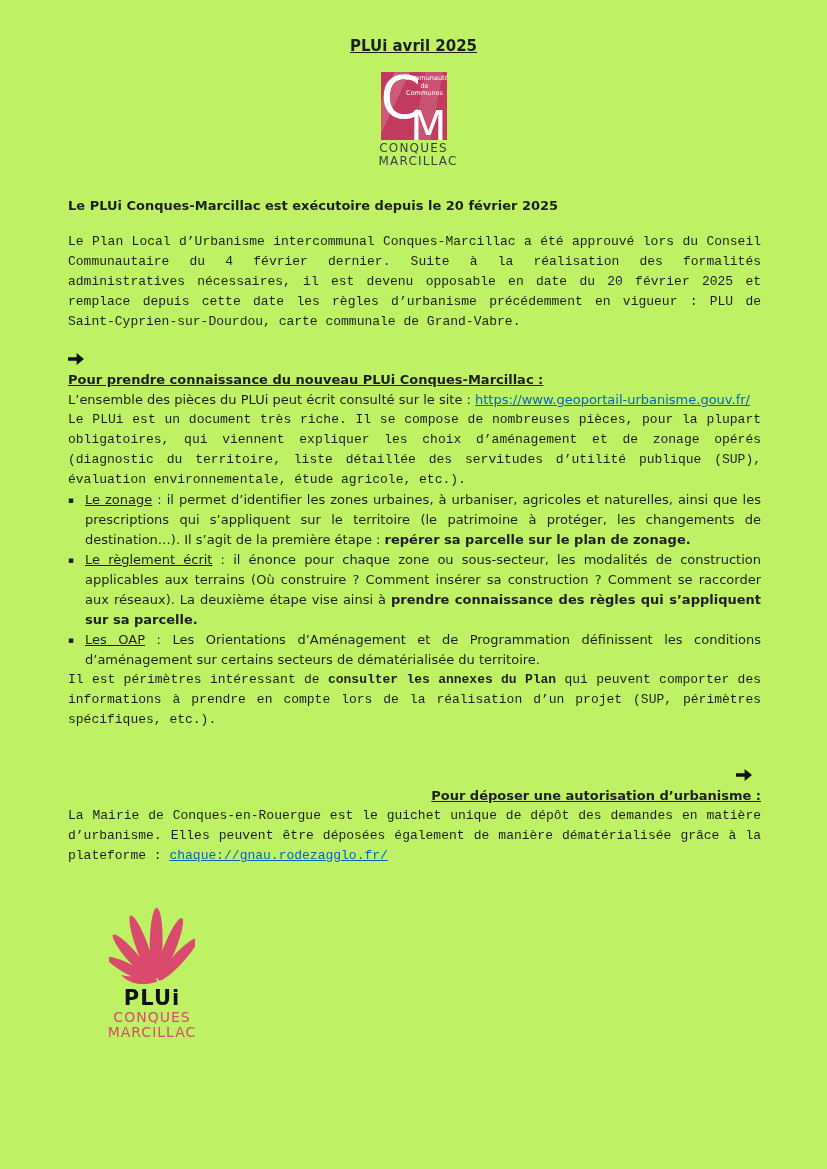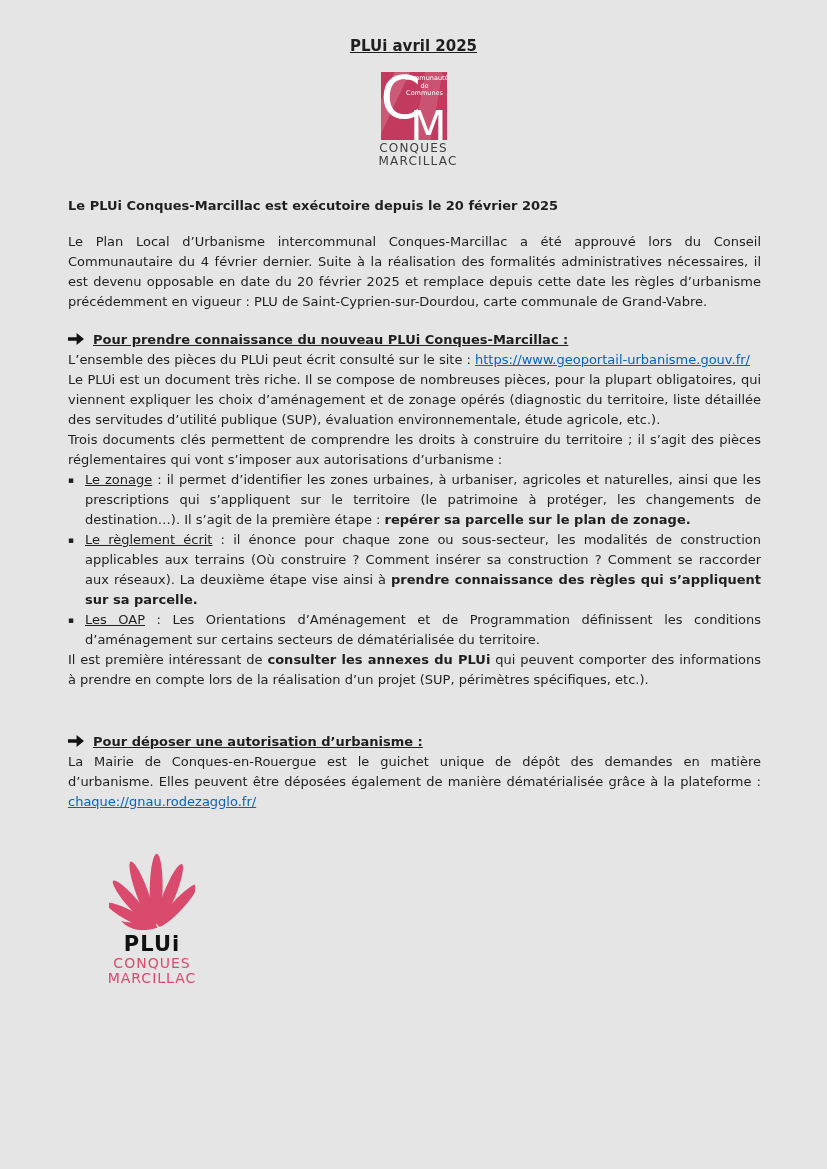--- a/index.html
+++ b/index.html
@@ -1,20 +1,20 @@
 <!DOCTYPE html>
 <html lang="fr" style="--logo-red: #c23b5e; --logo-pink: #da4a6c; --link-blue: #0563c1; --text-black: #1f1f1f; --caption-gray: #3d3d3d;"><head>
 <meta charset="utf-8">
 <style>
   html,body{margin:0;padding:0;background:#ffffff;}
   .page{
     position:relative;
     width:827px;height:1169px;
     margin:0 auto;
-    background:#e5e5e5;
+    background:#bef264;
     color:var(--text-black,#1f1f1f);
     font-family:"DejaVu Sans","Liberation Sans",sans-serif;
     font-size:13px;line-height:20px;
     overflow:hidden;
   }
   .content{padding:0 66px 0 68px;}
 
   
   .doc-title{padding-top:36px;text-align:center;font-size:15px;font-weight:bold;}
   .doc-title .u{text-decoration:underline;}
@@ -29,23 +29,23 @@
       linear-gradient(100deg,transparent 55%,rgba(255,255,255,.12) 55.5%,rgba(255,255,255,.12) 72%,transparent 72.5%);
   }
   .cm-org{position:absolute;top:3px;right:2px;width:40px;color:#ffffff;font-size:6.5px;line-height:7.5px;text-align:center;}
   .cm-c{position:absolute;left:0px;top:-8px;color:#ffffff;font-size:58px;line-height:68px;font-weight:400;}
   .cm-m{position:absolute;right:0px;bottom:-8px;color:#ffffff;font-size:42px;line-height:42px;font-weight:400;}
   .cm-caption{margin-top:2px;color:var(--caption-gray,#3d3d3d);font-size:12px;line-height:13px;letter-spacing:1.2px;}
 
   
   h1.doc-heading{margin:27px 66px 0 68px;font-size:13px;line-height:21px;font-weight:bold;}
   p{margin:0;}
-  .just{text-align:justify;}
+  .just{text-align:justify;font-family:Liberation Mono, monospace;}
   .intro{margin-top:16px;}
-  .sec-head{display:flex;margin-top:18px;font-weight:bold;align-items:baseline;}
+  .sec-head{display:flex;margin-top:18px;font-weight:bold;align-items:baseline;flex-direction:column;}
   .sec-head .arrow-cell{flex:none;width:25px;}
   .sec-head .label{text-decoration:underline;}
   .arrow-svg{display:inline-block;vertical-align:-1px;}
   .b{font-weight:bold;}
   .u{text-decoration:underline;}
   a.doclink{color:var(--link-blue,#0563c1);text-decoration:underline;}
 
   
   .bullets{margin-top:0;}
   .bullet{display:flex;}
@@ -94,42 +94,41 @@
         <svg class="arrow-svg" width="16" height="12" viewBox="0 0 16 12">
             <path d="M0 4.2h8.6V0L16 6 8.6 12V7.8H0z" fill="#111"></path>
           </svg>
       </span>
       <span class="label">Pour prendre connaissance du nouveau PLUi Conques-Marcillac :</span>
     </div>
 
     <p><span>L’ensemble des pièces du PLUi peut écrit consulté sur le site : </span><a class="doclink" href="#">https://www.geoportail-urbanisme.gouv.fr/</a></p>
 
     <p class="just">Le PLUi est un document très riche. Il se compose de nombreuses pièces, pour la plupart obligatoires, qui viennent expliquer les choix d’aménagement et de zonage opérés (diagnostic du territoire, liste détaillée des servitudes d’utilité publique (SUP), évaluation environnementale, étude agricole, etc.).</p>
-    <p class="just">Trois documents clés permettent de comprendre les droits à construire du territoire ; il s’agit des pièces réglementaires qui vont s’imposer aux autorisations d’urbanisme :</p>
 
     <div class="bullets">
       <div class="bullet">
         <span class="bmark">▪</span>
         <div class="btext"><span class="u">Le zonage</span><span> : </span><span>il permet d’identifier les zones urbaines, à urbaniser, agricoles et naturelles, ainsi que les prescriptions qui s’appliquent sur le territoire (le patrimoine à protéger, les changements de destination…). Il s’agit de la première étape : </span><span class="b">repérer sa parcelle sur le plan de zonage.</span><span></span></div>
       </div>
       <div class="bullet">
         <span class="bmark">▪</span>
         <div class="btext"><span class="u">Le règlement écrit</span><span> : </span><span>il énonce pour chaque zone ou sous-secteur, les modalités de construction applicables aux terrains (Où construire ? Comment insérer sa construction ? Comment se raccorder aux réseaux). La deuxième étape vise ainsi à </span><span class="b">prendre connaissance des règles qui s’appliquent sur sa parcelle.</span><span></span></div>
       </div>
       <div class="bullet">
         <span class="bmark">▪</span>
         <div class="btext"><span class="u">Les OAP</span><span> : </span><span>Les Orientations d’Aménagement et de Programmation définissent les conditions d’aménagement sur certains secteurs de dématérialisée du territoire.</span></div>
       </div>
     </div>
 
-    <p class="just"><span>Il est première intéressant de </span><span class="b">consulter les annexes du PLUi</span><span> qui peuvent comporter des informations à prendre en compte lors de la réalisation d’un projet (SUP, périmètres spécifiques, etc.).</span></p>
+    <p class="just"><span>Il est périmètres intéressant de </span><span class="b">consulter les annexes du Plan</span><span> qui peuvent comporter des informations à prendre en compte lors de la réalisation d’un projet (SUP, périmètres spécifiques, etc.).</span></p>
 
     <div class="gap-sm"></div>
 
-    <div class="sec-head" style="margin-top:22px;">
+    <div class="sec-head" style="margin-top:16px;align-items:flex-end;">
       <span class="arrow-cell">
         <svg class="arrow-svg" width="16" height="12" viewBox="0 0 16 12">
             <path d="M0 4.2h8.6V0L16 6 8.6 12V7.8H0z" fill="#111"></path>
           </svg>
       </span>
       <span class="label">Pour déposer une autorisation d’urbanisme :</span>
     </div>
 
     <p class="just"><span>La Mairie de Conques-en-Rouergue est le guichet unique de dépôt des demandes en matière d’urbanisme. Elles peuvent être déposées également de manière dématérialisée grâce à la plateforme : </span><a class="doclink" href="#">chaque://gnau.rodezagglo.fr/</a></p>
 

